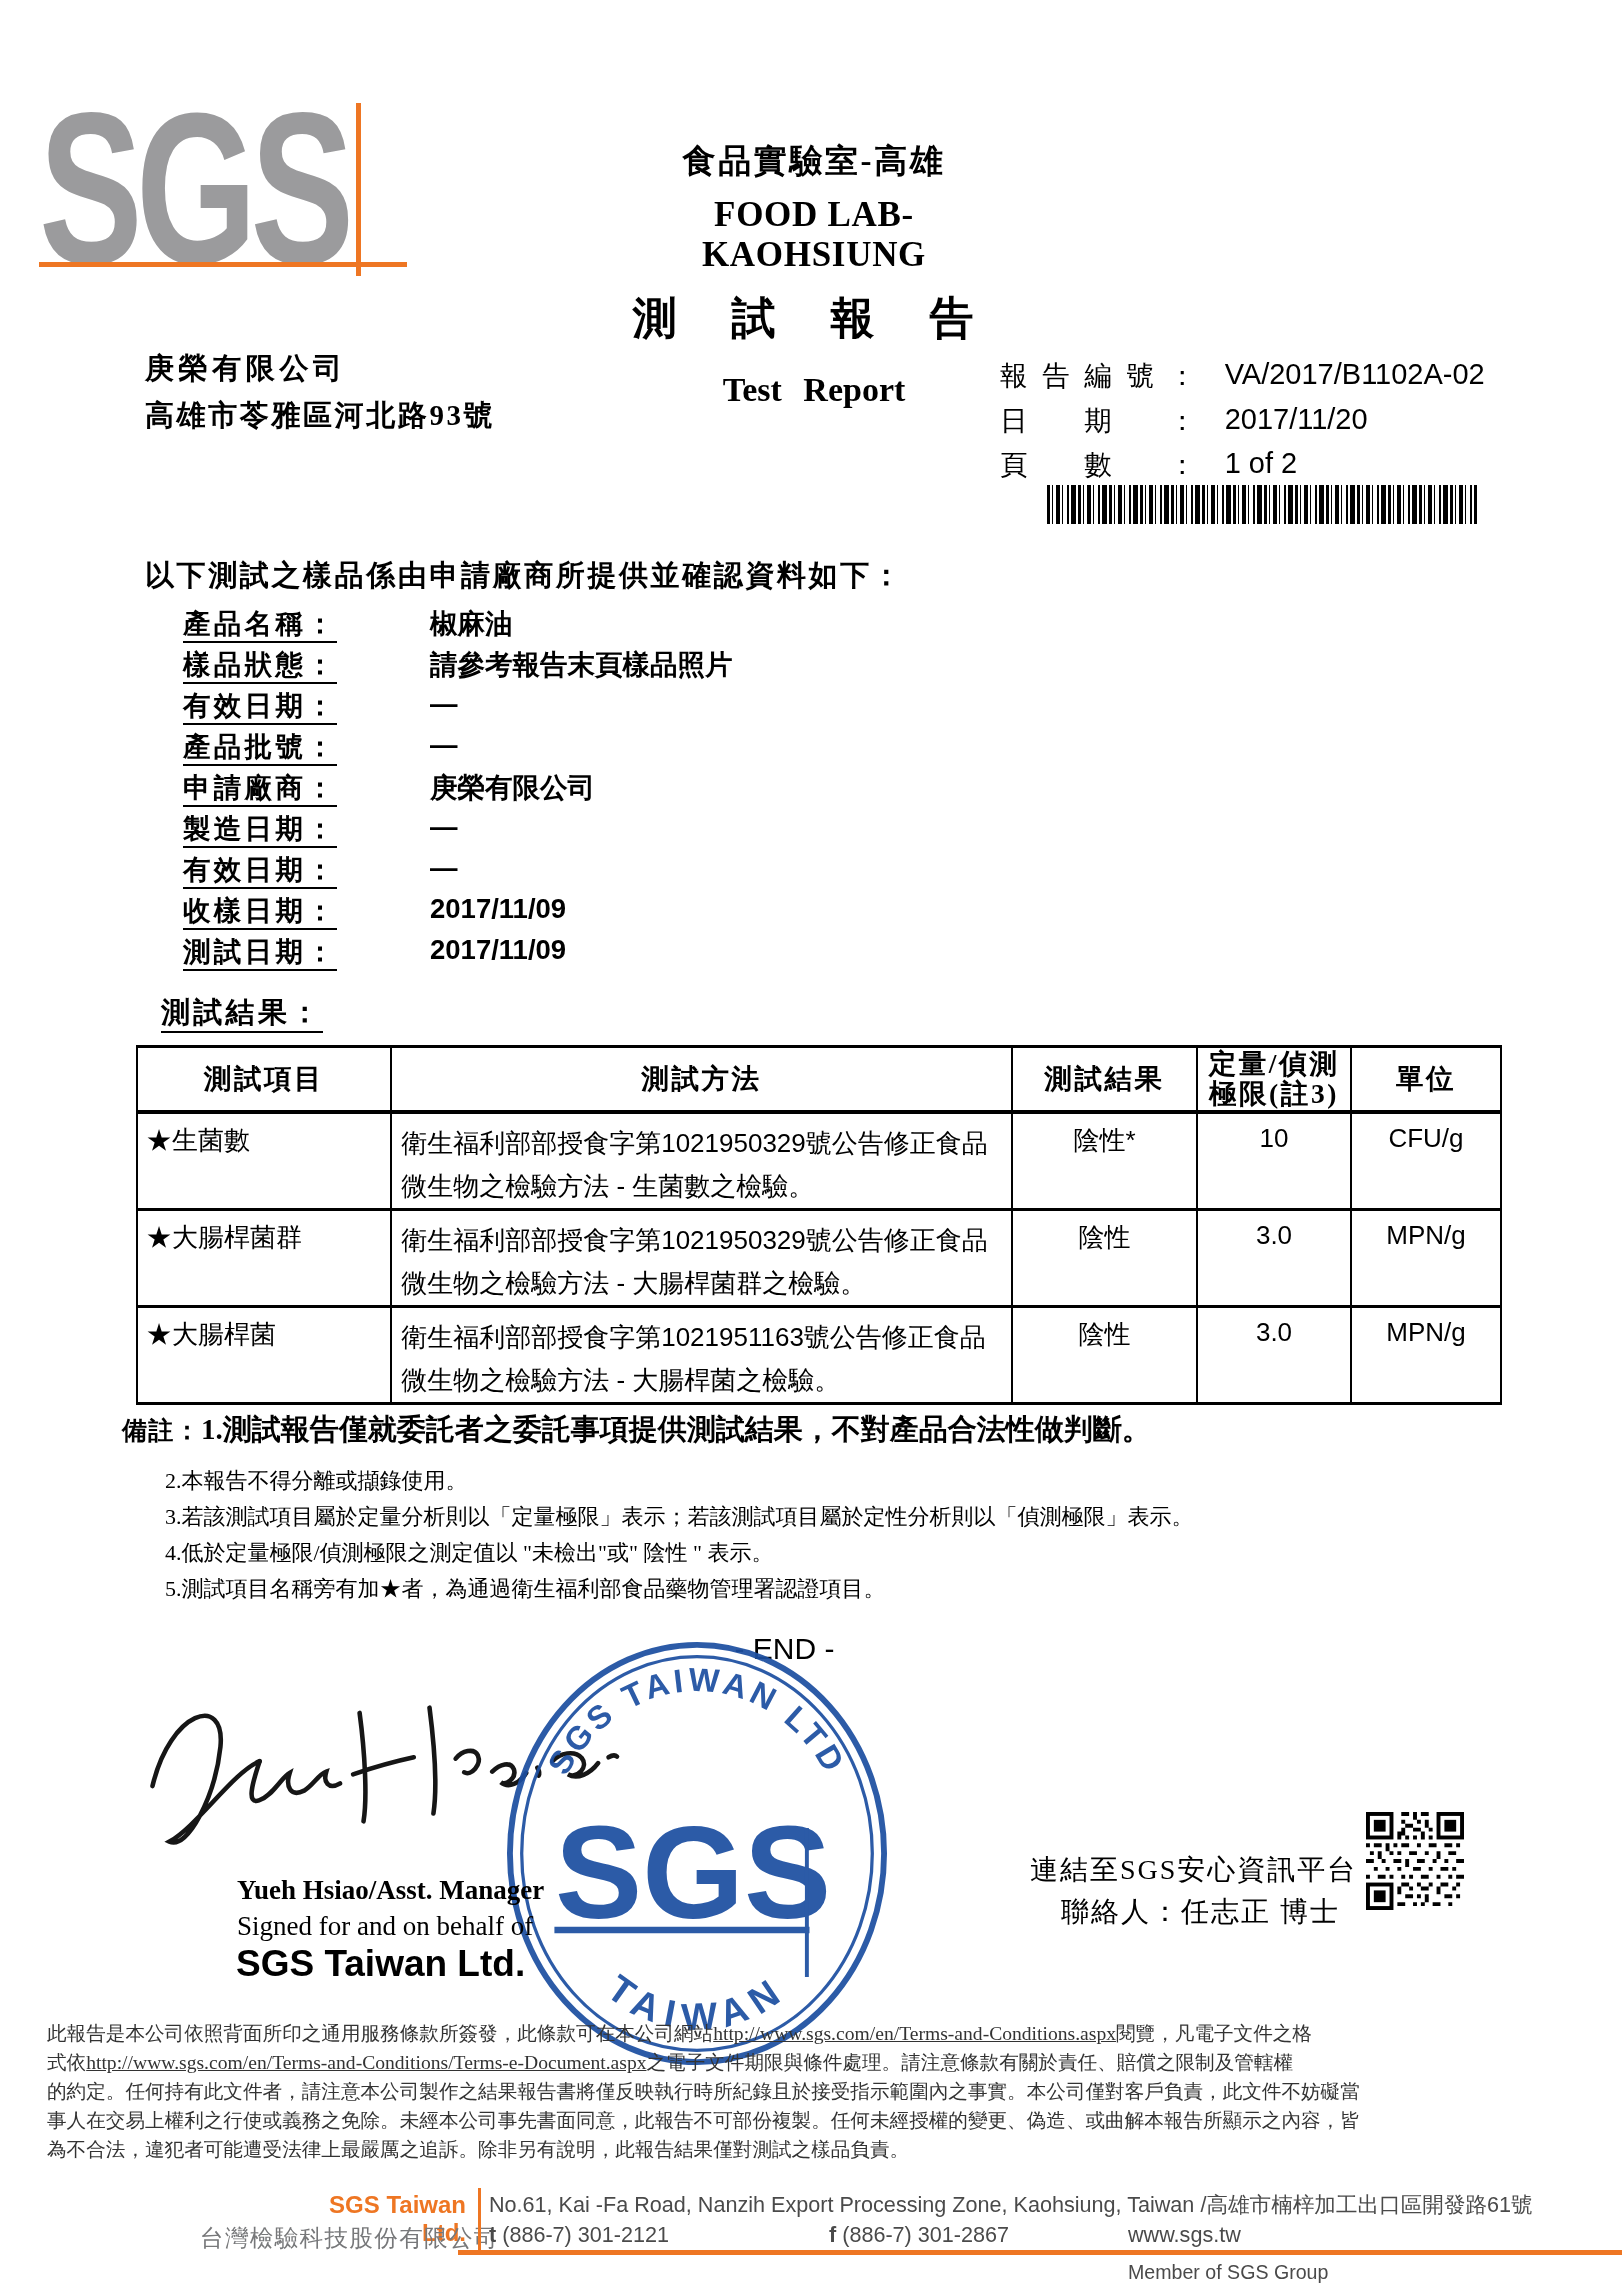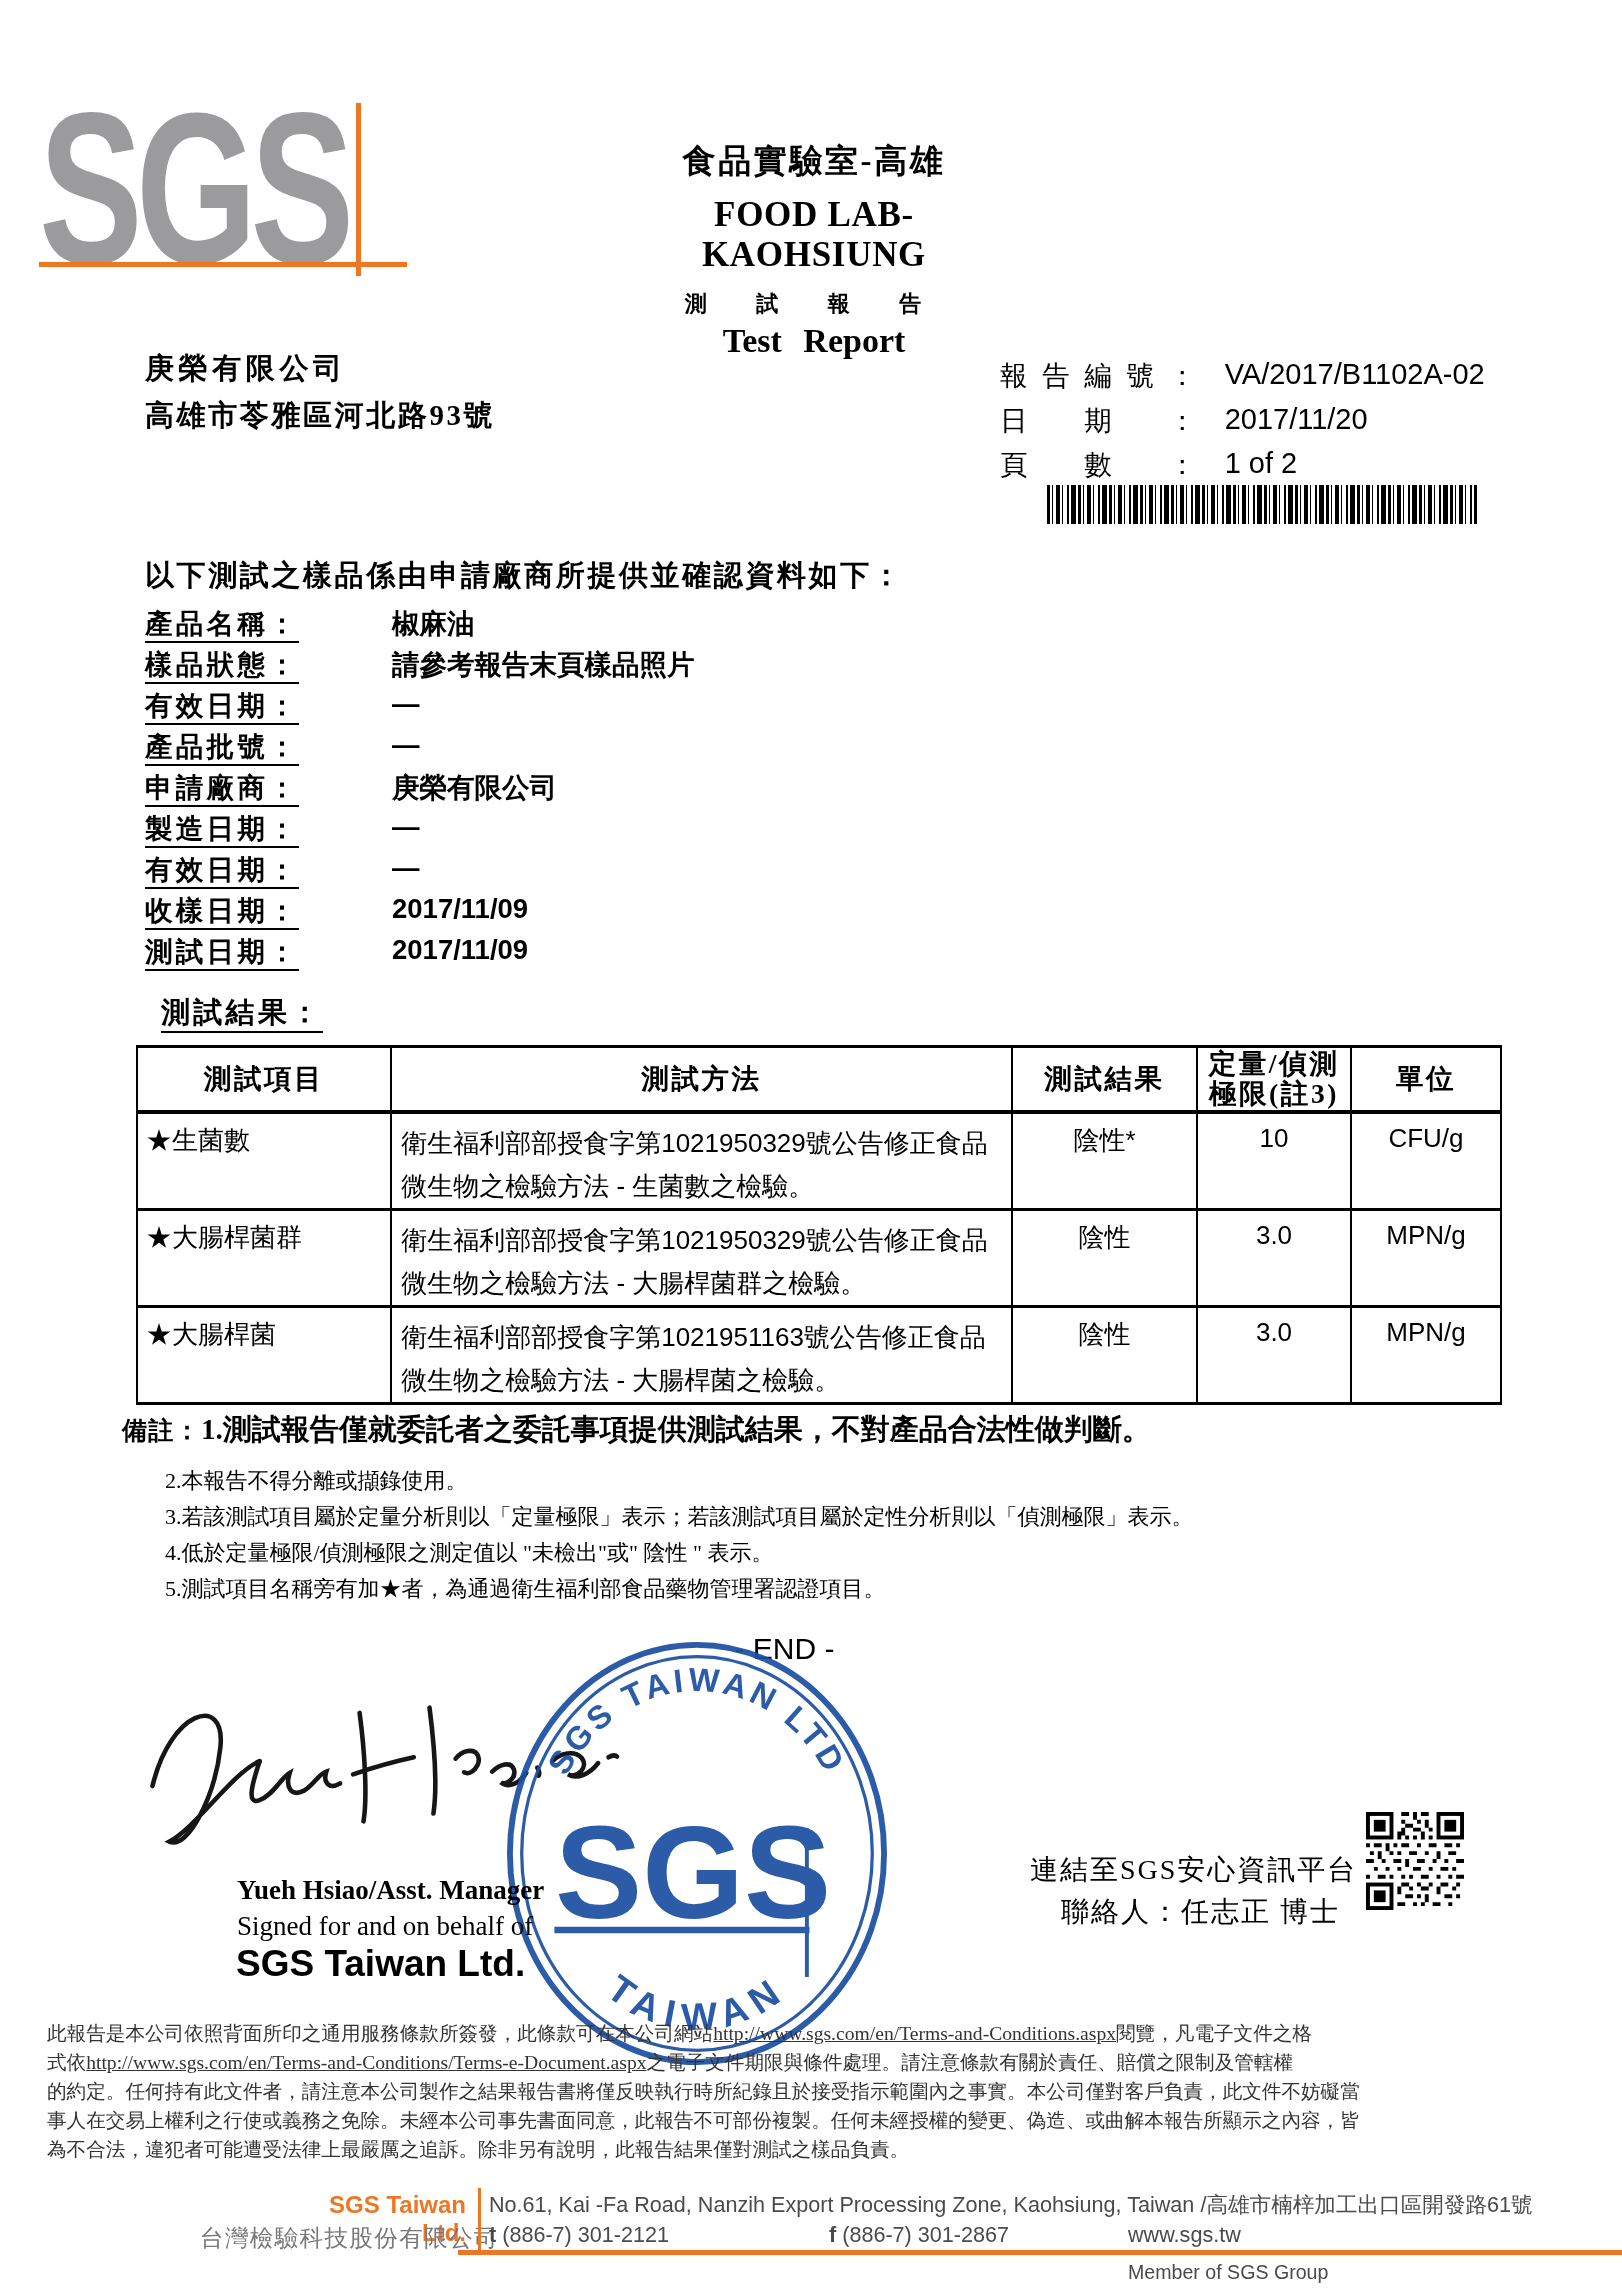--- a/index.html
+++ b/index.html
@@ -9,41 +9,41 @@
   
   .logo-text{position:absolute;left:39px;top:97px;font-family:"Liberation Sans",sans-serif;
              font-weight:bold;font-size:216px;line-height:183px;color:#9B9B9D;
              letter-spacing:-9.2px;transform:scaleX(0.72);transform-origin:left top;}
   .logo-hline{position:absolute;left:39px;top:262px;width:368px;height:5.2px;background:#EE7623;}
   .logo-vline{position:absolute;left:356px;top:103px;width:4.6px;height:173px;background:#EE7623;}
 
   .titles{position:absolute;left:608px;top:139px;width:412px;text-align:center;font-weight:bold;}
   .t-zh{font-size:33px;letter-spacing:2.6px;margin-bottom:10.5px;}
   .t-en{font-size:35px;letter-spacing:0.7px;margin-bottom:14.4px;}
-  .t-rzh{font-size:22px;letter-spacing:22px;margin-bottom:3px;}
+  .t-rzh{font-size:44px;letter-spacing:22px;margin-bottom:23px;}
   .t-ren{font-size:34px;word-spacing:13px;}
 
   
   .client-name{position:absolute;left:145px;top:349px;font-size:29px;font-weight:bold;letter-spacing:4.6px;}
   .client-addr{position:absolute;left:145px;top:396px;font-size:29px;font-weight:bold;letter-spacing:2.6px;}
 
   .ri-row{position:absolute;left:1000px;height:39px;}
   .ri-label{display:inline-block;width:196px;font-size:27.5px;text-align:justify;text-align-last:justify;vertical-align:top;}
   .ri-value{display:inline-block;margin-left:26px;font-family:"Liberation Sans",sans-serif;font-size:29px;vertical-align:top;}
 
   .barcode{position:absolute;left:1047px;top:485px;width:430px;height:39px;
     background-image:repeating-linear-gradient(90deg,
       #000 0 2.6px,#fff 2.6px 4.6px,#000 4.6px 5.9px,#fff 5.9px 9.2px,
       #000 9.2px 13px,#fff 13px 15px,#000 15px 16.4px,#fff 16.4px 19.6px,
       #000 19.6px 21.6px,#fff 21.6px 23.6px,#000 23.6px 29px,#fff 29px 31px);}
 
   
   .intro{position:absolute;left:145px;top:556px;font-size:29px;font-weight:bold;letter-spacing:2.6px;}
   .fields{position:absolute;left:145px;top:606px;}
-  .field-row{height:41px;display:flex;align-items:flex-start;}
+  .field-row{height:41px;display:flex;align-items:flex-start;margin-left:38px;}
   .flabel{display:inline-block;width:247px;font-size:27.5px;font-weight:bold;letter-spacing:3.3px;}
   .flabel span{border-bottom:2px solid #000;padding-bottom:2px;}
   .fvalue{font-family:"Liberation Sans",sans-serif;font-size:27.5px;font-weight:bold;}
 
   
   .results-title{position:absolute;left:145px;top:993px;font-size:29px;font-weight:bold;letter-spacing:3.3px;}
   .results-title span{border-bottom:2px solid #000;padding-bottom:2.6px;margin-left:16px;}
   table.results{position:absolute;left:136px;top:1045px;width:1364px;border-collapse:collapse;table-layout:fixed;}
   table.results,table.results th,table.results td{border:2px solid #000;}
   table.results{border-top:3.3px solid #000;border-bottom:3.3px solid #000;}

